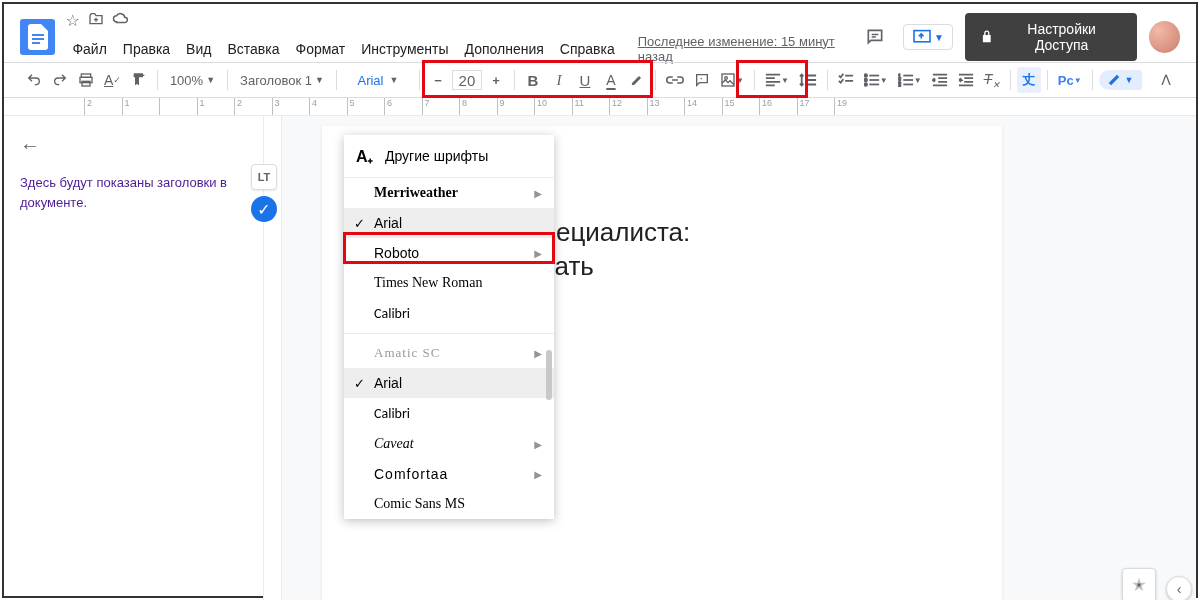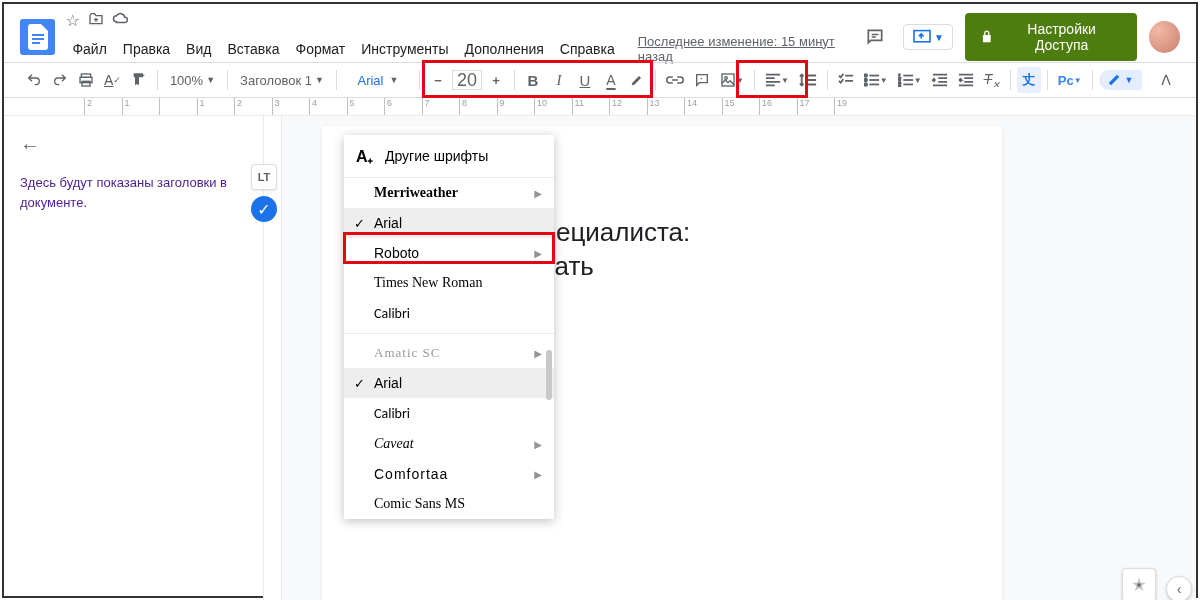--- a/index.html
+++ b/index.html
@@ -11,29 +11,29 @@
 .title-row { display: flex; align-items: center; gap: 8px; }
 .title { font-size: 18px; color: #5f6368; padding: 2px 6px; }
 .title-icons { display: flex; gap: 8px; color: #5f6368; font-size: 16px; }
 .title-icons span { cursor: pointer; }
 .menu-row { display: flex; gap: 2px; font-size: 14px; color: #202124; margin-top: 4px; align-items:center;}
 .menu-item { padding: 3px 7px; cursor: pointer; border-radius: 3px; }
 .last-edit { color: #5f6368; font-size: 13px; margin-left: 14px; text-decoration: underline; cursor:pointer;}
 .right-header { margin-left: auto; display: flex; align-items: center; gap: 12px; }
 .icon-btn { width: 32px; height: 32px; display: flex; align-items: center; justify-content: center; border-radius: 4px; cursor: pointer; color: #5f6368; }
 .present-btn { border: 1px solid #dadce0; border-radius: 4px; padding: 4px 8px; display:flex; align-items:center; gap:2px; color:#1a73e8; cursor:pointer;}
-.share-btn { background: #4d7c0f; color: #fff; border: none; border-radius: 4px; padding: 8px 14px; font-size: 14px; font-weight: 500; display: flex; align-items: center; gap: 6px; cursor: pointer; }
+.share-btn { background: #404040; color: #fff; border: none; border-radius: 4px; padding: 8px 14px; font-size: 14px; font-weight: 500; display: flex; align-items: center; gap: 6px; cursor: pointer; }
 .avatar { width: 32px; height: 32px; border-radius: 50%; background: radial-gradient(circle at 30% 30%, #f4b9a7, #c97f6d); }
 .toolbar { border-top: 1px solid #dadce0; border-bottom: 1px solid #dadce0; height: 36px; display: flex; align-items: center; padding: 0 18px; gap: 2px; font-size: 13px; color: #5f6368; position: relative; }
 .tb-sep { width: 1px; height: 20px; background: #dadce0; margin: 0 4px; }
 .tb-btn { min-width: 24px; height: 26px; display:flex; align-items:center; justify-content:center; padding: 0 4px; cursor:pointer; border-radius:3px; position:relative;}
 .zoom-sel { padding: 0 6px; display:flex; align-items:center; gap:3px;}
 .style-sel { padding: 0 6px; display:flex; align-items:center; gap:3px; min-width:85px;}
 .font-sel { padding: 0 6px; display:flex; align-items:center; gap:6px; min-width:70px; color: #1a73e8; }
-.size-box { width: 30px; height: 20px; border: 1px solid #dadce0; text-align:center; font-size:18px; display:flex; align-items:center; justify-content:center;}
+.size-box { width: 30px; height: 20px; border: 1px solid #dadce0; text-align:center; font-size:15px; display:flex; align-items:center; justify-content:center;}
 .red-box { position: absolute; border: 3px solid #e30613; pointer-events: none; z-index: 50; }
 .body-area { display: flex; height: calc(100% - 94px); position: relative; }
 .outline-panel { width: 260px; border-right: 1px solid #e8eaed; padding: 16px; position: relative; }
 .back-arrow { color: #5f6368; font-size: 20px; cursor: pointer; margin-bottom: 18px; display:inline-block;}
 .outline-text { color: #4c1d95; font-size: 13px; line-height: 1.5; }
 .ruler { height: 18px; background: #fff; border-bottom: 1px solid #e8eaed; position: relative; font-size: 9px; color: #9aa0a6; overflow:hidden;}
 .ruler-inner { position: absolute; left: 80px; display:flex; }
 .ruler-tick { width: 37.5px; border-left: 1px solid #c0c0c0; padding-left:2px; height:18px;}
 .vruler { width: 18px; background:#fff; border-right:1px solid #e8eaed; position:absolute; left:260px; top:0; bottom:0; z-index:1;}
 .doc-area { flex: 1; background: #f8f9fa; position: relative; overflow: hidden; padding-left:18px;}

